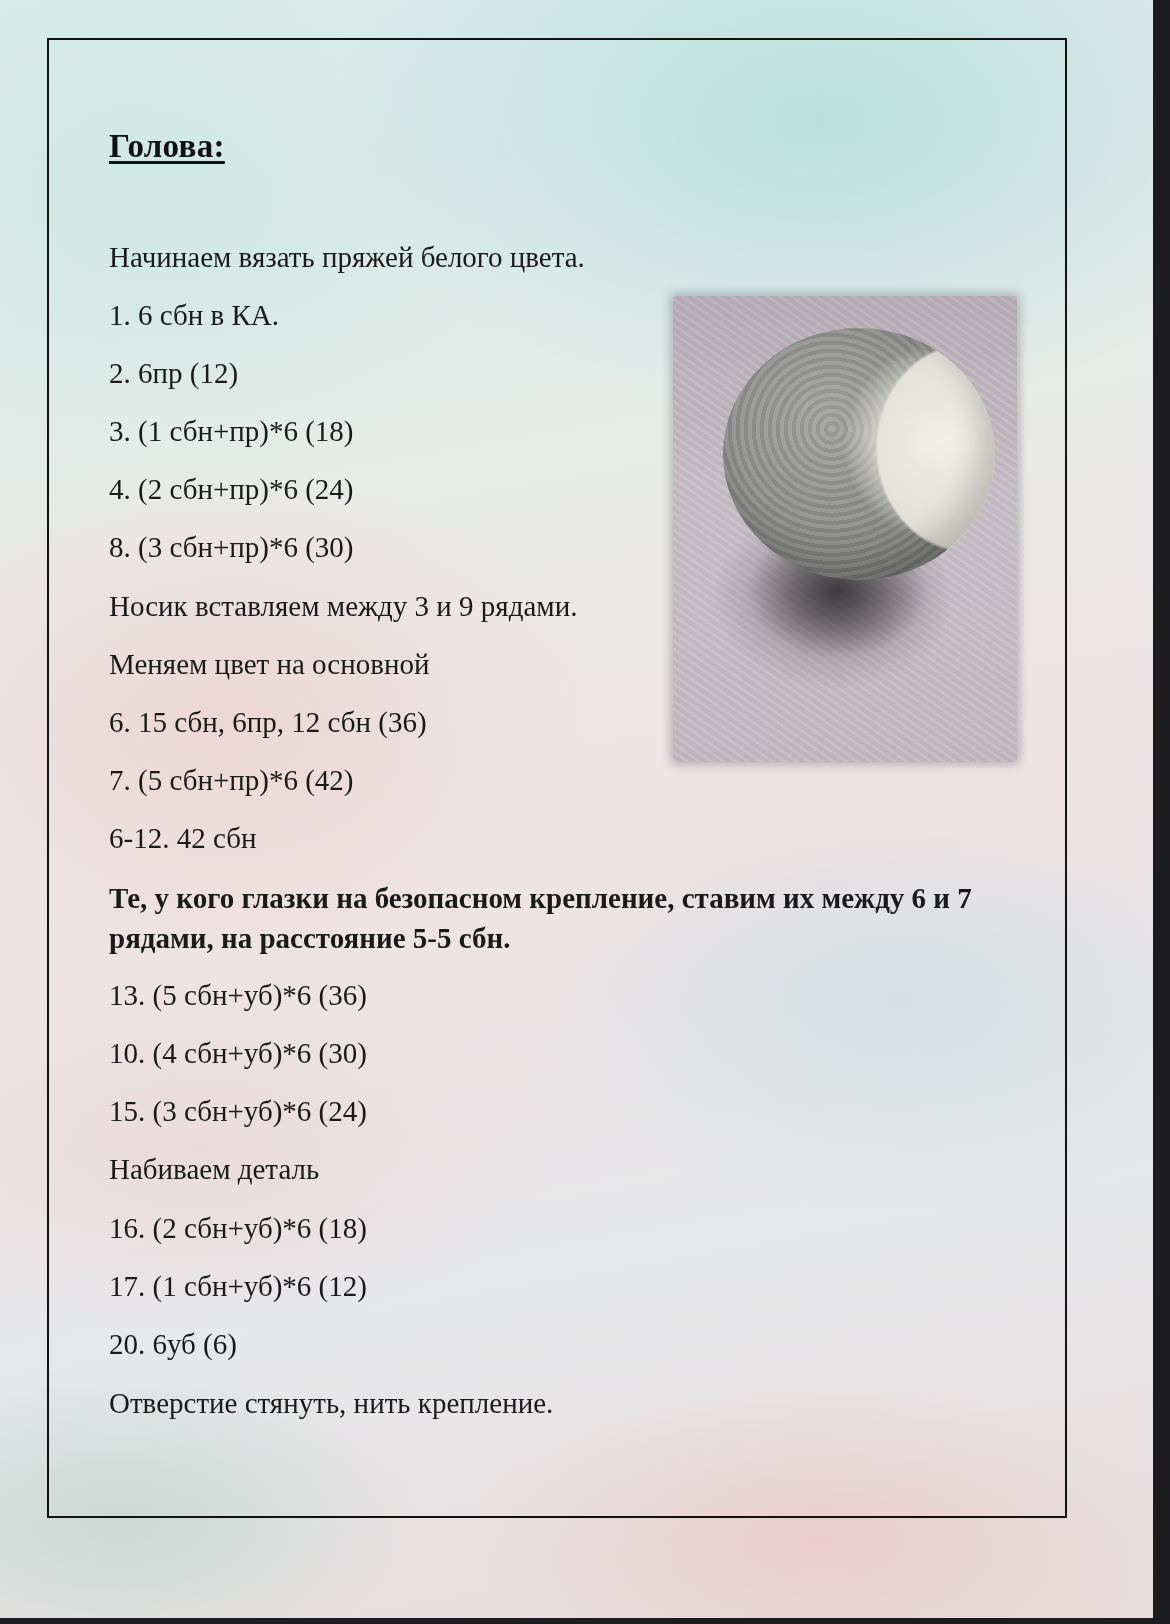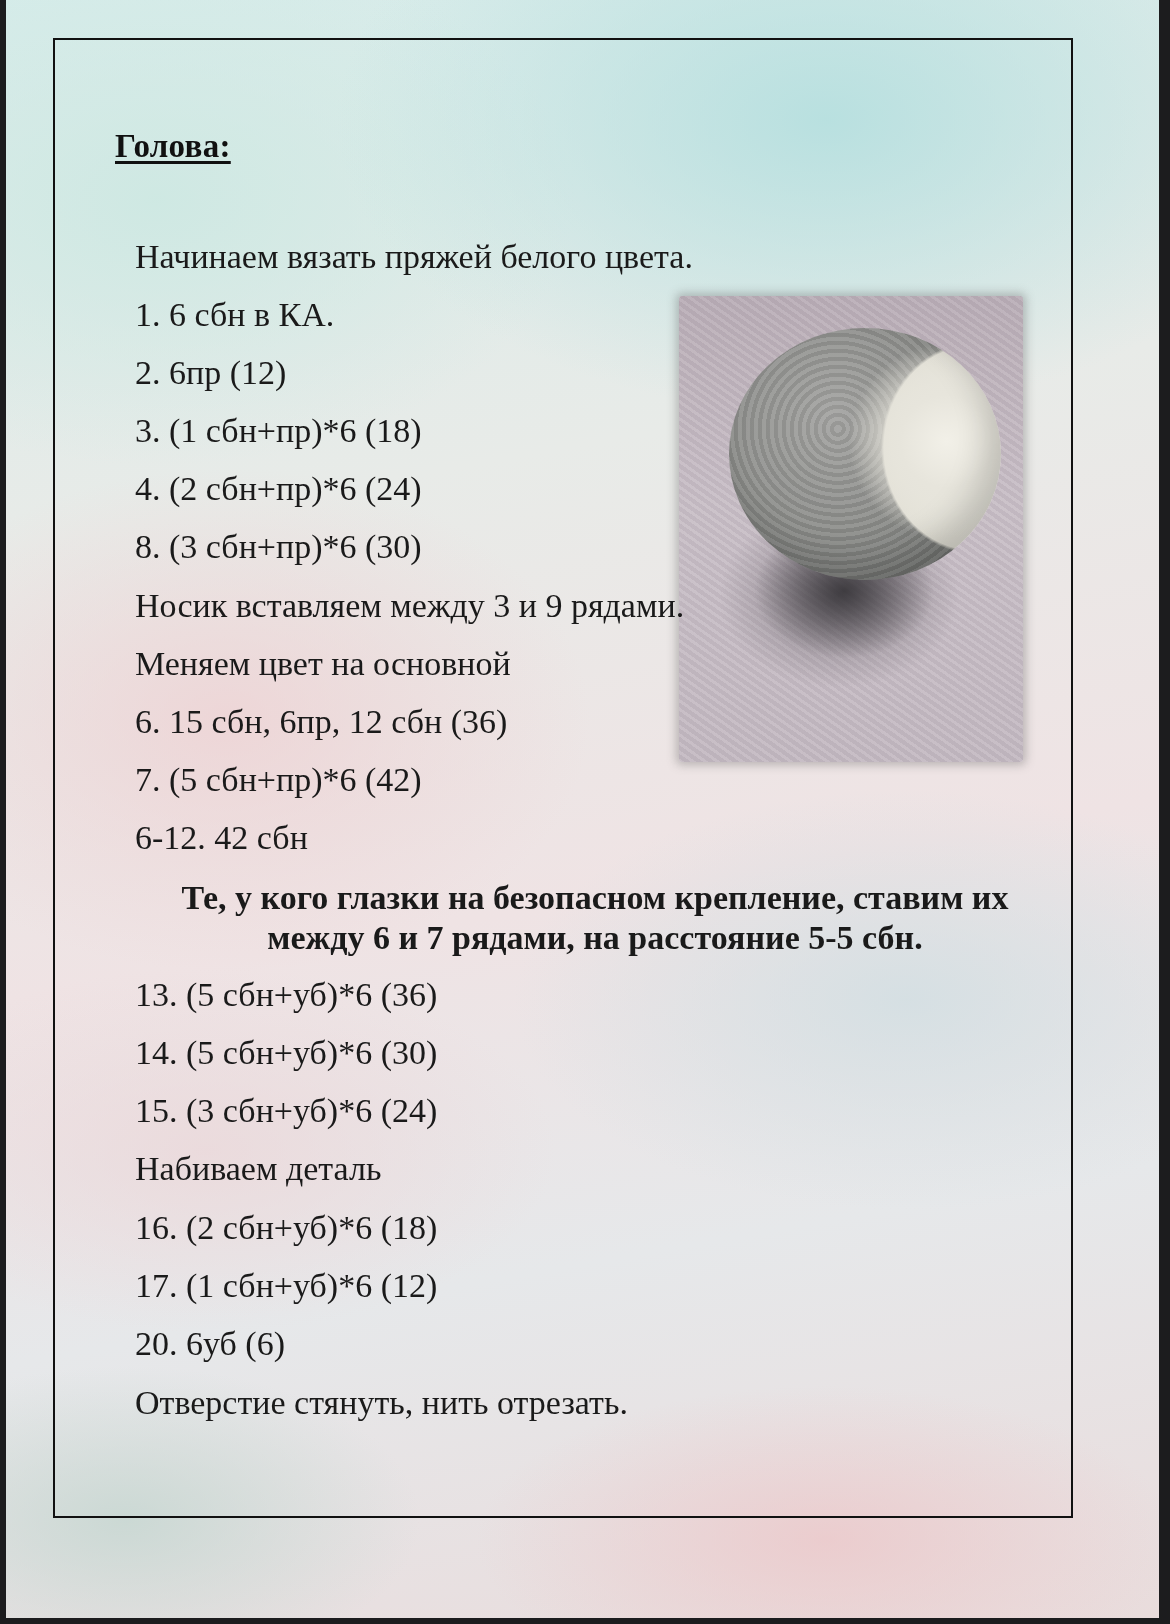--- a/index.html
+++ b/index.html
@@ -2,46 +2,45 @@
 <html><head>
   <meta charset="utf-8">
   <style>
     html, body { margin: 0; padding: 0; }
     body {
       width: 1170px; height: 1624px; position: relative; overflow: hidden;
       background: #1c1c1e;
       font-family: "Liberation Serif", "DejaVu Serif", serif;
     }
     .page {
-      position: absolute; left: 6px; top: 0; width: 1153px; height: 1618px;
+      position: absolute; left: 0; top: 0; width: 1153px; height: 1618px;
       background:
         radial-gradient(ellipse 700px 420px at 820px 120px, rgba(178,222,222,0.85), rgba(178,222,222,0) 70%),
         radial-gradient(ellipse 600px 380px at 150px 200px, rgba(205,232,226,0.9), rgba(205,232,226,0) 70%),
         radial-gradient(ellipse 520px 360px at 220px 720px, rgba(238,208,210,0.75), rgba(238,208,210,0) 70%),
         radial-gradient(ellipse 560px 300px at 900px 1000px, rgba(208,222,226,0.8), rgba(208,222,226,0) 70%),
         radial-gradient(ellipse 500px 260px at 200px 1150px, rgba(235,214,216,0.7), rgba(235,214,216,0) 70%),
         radial-gradient(ellipse 500px 220px at 820px 1540px, rgba(236,198,200,0.75), rgba(236,198,200,0) 70%),
         radial-gradient(ellipse 420px 220px at 120px 1520px, rgba(196,214,208,0.8), rgba(196,214,208,0) 70%),
         linear-gradient(170deg, #d6ecea 0%, #e8ebe8 30%, #efe3e4 55%, #e6e8ea 75%, #e9dcdc 100%);
-      text-align: center;
     }
     .frame {
       position: absolute; left: 47px; top: 38px; width: 1020px; height: 1480px;
       border: 2px solid #111; box-sizing: border-box;
     }
     .heading {
       position: absolute; left: 109px; top: 128px; margin: 0;
       font-size: 33px; font-weight: bold; text-decoration: underline;
       text-decoration-thickness: 3px; text-underline-offset: 4px;
       color: #111; letter-spacing: 0.3px;
     }
     .lines { position: absolute; left: 109px; top: 240px; width: 920px; }
     .line {
-      position: absolute; left: 0; font-size: 34px; color: #1a1a1a;
-      white-space: nowrap; line-height: 34px; margin-left: 20px;
+      position: absolute; left: 0; font-size: 29px; color: #1a1a1a;
+      white-space: nowrap; line-height: 34px;
     }
     .line.bold { font-weight: bold; white-space: normal; width: 920px; line-height: 40px; }
     .photo {
       position: absolute; left: 673px; top: 296px; width: 344px; height: 466px;
       border-radius: 3px; overflow: hidden;
       box-shadow: 0 0 10px 3px rgba(90,90,90,0.35);
       background:
         radial-gradient(ellipse 120px 90px at 165px 295px, rgba(50,48,52,0.85), rgba(50,48,52,0) 75%),
         radial-gradient(ellipse 150px 115px at 160px 300px, rgba(80,76,82,0.55), rgba(80,76,82,0) 80%),
         repeating-linear-gradient(35deg, rgba(255,255,255,0.08) 0 3px, rgba(120,110,125,0.08) 3px 7px),
@@ -76,21 +75,21 @@
     <div class="line" style="top:174px">3. (1 сбн+пр)*6  (18)</div>
     <div class="line" style="top:232px">4. (2 сбн+пр)*6 (24)</div>
     <div class="line" style="top:290px">8. (3 сбн+пр)*6 (30)</div>
     <div class="line" style="top:349px">Носик вставляем между 3 и 9 рядами.</div>
     <div class="line" style="top:407px">Меняем цвет на основной</div>
     <div class="line" style="top:465px">6. 15 сбн, 6пр, 12 сбн (36)</div>
     <div class="line" style="top:523px">7. (5 сбн+пр)*6 (42)</div>
     <div class="line" style="top:581px">6-12. 42 сбн</div>
     <div class="line bold" style="top:638px">Те, у кого глазки на безопасном крепление, ставим их между 6 и 7 рядами, на расстояние 5-5 сбн.</div>
     <div class="line" style="top:738px">13. (5 сбн+уб)*6 (36)</div>
-    <div class="line" style="top:796px">14. (5 сбн+уб)*6 (30)</div>
+    <div class="line" style="top:796px">10. (4 сбн+уб)*6 (30)</div>
     <div class="line" style="top:854px">15. (3 сбн+уб)*6 (24)</div>
     <div class="line" style="top:912px">Набиваем деталь</div>
     <div class="line" style="top:971px">16. (2 сбн+уб)*6 (18)</div>
     <div class="line" style="top:1029px">17. (1 сбн+уб)*6 (12)</div>
     <div class="line" style="top:1087px">20. 6уб (6)</div>
-    <div class="line" style="top:1146px">Отверстие стянуть, нить отрезать.</div>
+    <div class="line" style="top:1146px">Отверстие стянуть, нить крепление.</div>
   </div>
 </div>
 
 </body></html>

